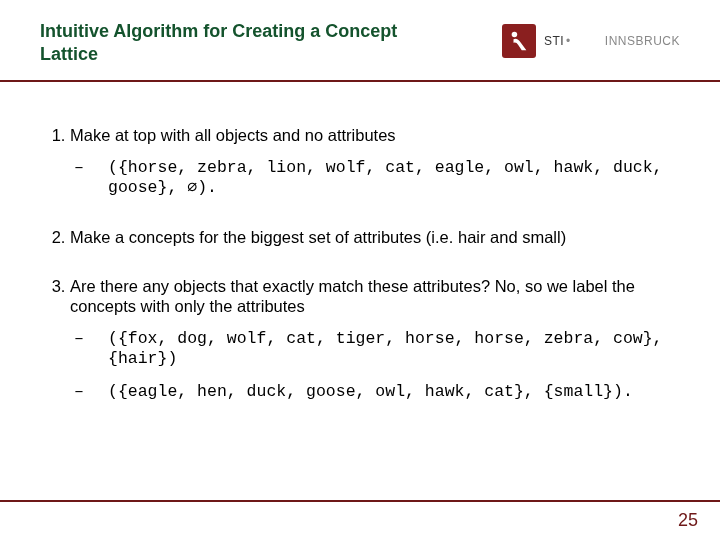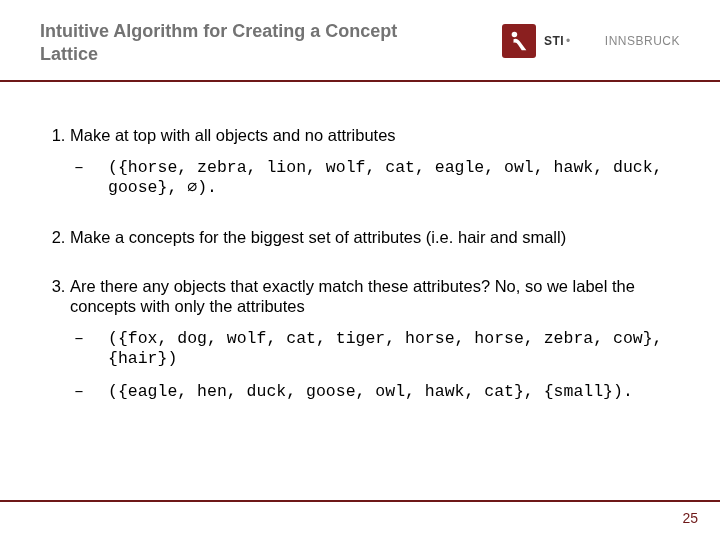--- a/index.html
+++ b/index.html
@@ -25,21 +25,21 @@
     top: 20px;
     height: 55px;
     display: flex;
     justify-content: space-between;
     align-items: flex-start;
   }
   .title {
     font-weight: bold;
     font-size: 18px;
     line-height: 1.25;
-    color: #737373;
+    color: #14532d;
     max-width: 400px;
   }
   .logo-block {
     display: flex;
     align-items: center;
     gap: 8px;
     margin-top: 4px;
   }
   .logo-mark {
     width: 34px;
@@ -49,21 +49,21 @@
     display: flex;
     align-items: center;
     justify-content: center;
   }
   .logo-mark svg { display:block; }
   .logo-text {
     font-size: 12px;
     letter-spacing: 0.5px;
     color: #333;
   }
-  .logo-text .sti { font-weight: bold; }
+  .logo-text .sti { font-weight: normal; }
   .logo-text .dot { margin: 0 2px; color:#888; }
   .logo-text .inn { color:#888;padding-left:32px; }
   .rule-top {
     position: absolute;
     left: 0px;
     right: 0px;
     top: 80px;
     height: 2px;
     background: #6e1818;
   }
@@ -104,21 +104,21 @@
   ul.sub > li::before {
     content: "–";
     position: absolute;
     left: 0;
     top: 0;
   }
   .pagenum {
     position: absolute;
     right: 22px;
     top: 510px;
-    font-size: 14px;
+    font-size: 18px;
     color: #6e1818;
   }
 </style>
 </head>
 <body>
 
 <div class="slide">
 
   <div class="header">
     <div class="title">Intuitive Algorithm for Creating a Concept Lattice</div>

